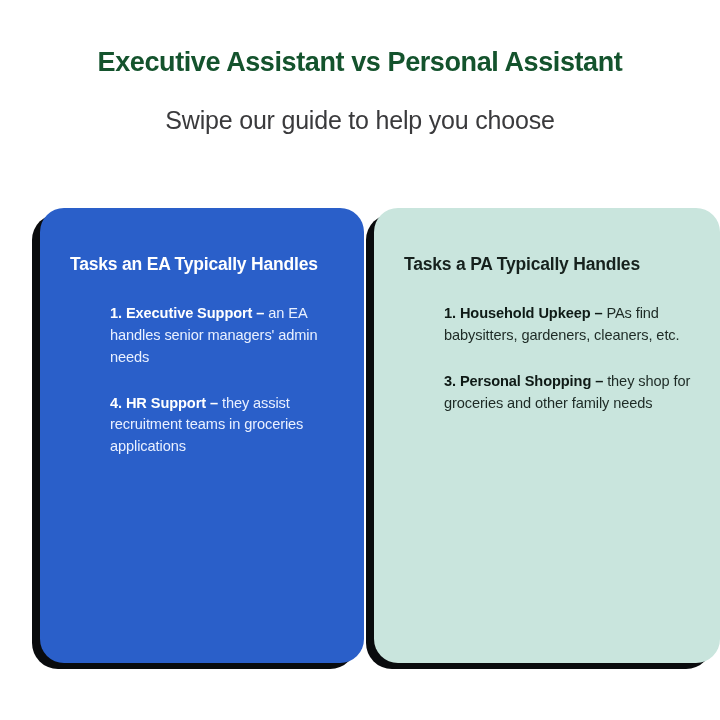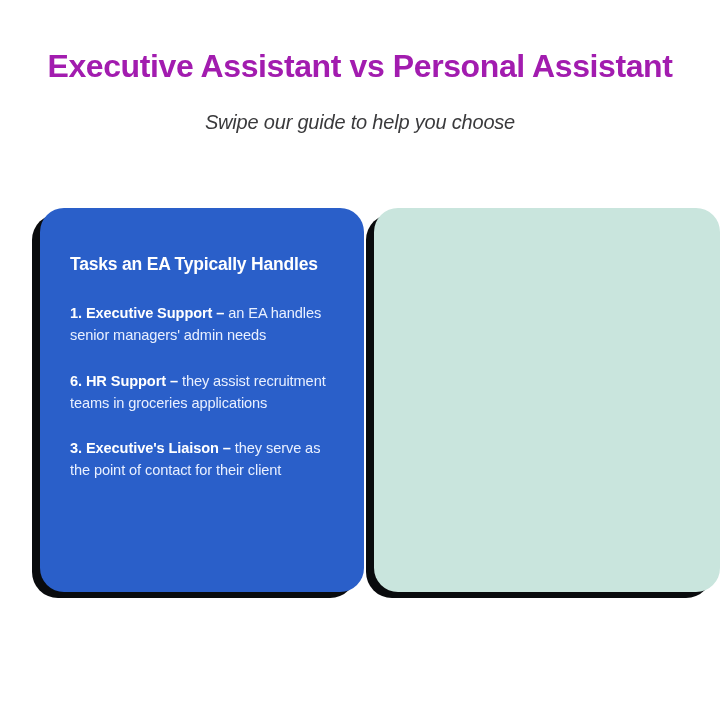--- a/index.html
+++ b/index.html
@@ -16,47 +16,46 @@
   }
 
   
   .header {
     position:absolute;
     left:0; top:46px;
     width:720px;
     text-align:center;
   }
   .page-title {
-    font-size:32px;
+    font-size:27px;
     font-weight:bold;
     letter-spacing:-0.4px;
-    color:#a21caf;
+    color:#14532d;
     line-height:1.25;
   }
   .page-subtitle {
     margin-top:22px;
-    font-size:20px;
-    font-style:italic;
+    font-size:25px;
     font-weight:400;
     color:#3a3a3c;
     line-height:1.45;
     letter-spacing:-0.2px;
   }
   .page-subtitle .sub-line { display:block; }
 
   
   .cards {
     position:absolute;
     left:0; top:208px;
     width:720px; height:512px;
   }
   .card-wrap {
     position:absolute;
     top:0;
-    height:384px;
+    height:455px;
   }
   .card-wrap.left  { left:40px;  width:324px; }
   .card-wrap.right { left:374px; width:346px; }
 
   
   .card-shadow {
     position:absolute;
     left:-8px; top:6px;
     width:100%; height:100%;
     background:#090b0d;
@@ -84,21 +83,21 @@
   .card-heading {
     font-size:17.5px;
     font-weight:bold;
     line-height:1.42;
     letter-spacing:-0.2px;
     margin-bottom:26px;
   }
   .card.ea .card-heading { color:#ffffff; }
   .card.pa .card-heading { color:#16211d; }
 
-  .item-list { list-style:none; }
+  .item-list { list-style:none;margin-left:40px; }
   .item {
     font-size:14.6px;
     line-height:1.5;
     letter-spacing:-0.1px;
     margin-bottom:24px;
   }
   .item:last-child { margin-bottom:0; }
   .item .lead { font-weight:bold; }
   .card.ea .item { color:#e9f0ff; }
   .card.ea .item .lead { color:#ffffff; }
@@ -121,31 +120,35 @@
 
     <div class="card-wrap left">
       <div class="card-shadow"></div>
       <div class="card ea">
         <div class="card-heading">Tasks an EA Typically Handles</div>
         <ul class="item-list">
           <li class="item">
             <span class="lead">1. Executive Support –</span><span> an EA handles senior managers' admin needs</span>
           </li>
           <li class="item">
-            <span class="lead">6. HR Support –</span><span> they assist recruitment teams in groceries applications</span>
-          </li>
-          <li class="item">
-            <span class="lead">3. Executive's Liaison –</span><span> they serve as the point of contact for their client</span>
+            <span class="lead">4. HR Support –</span><span> they assist recruitment teams in groceries applications</span>
           </li>
         </ul>
       </div>
     </div>
 
     <div class="card-wrap right">
       <div class="card-shadow"></div>
       <div class="card pa">
+        <div class="card-heading">Tasks a PA Typically Handles</div>
         <ul class="item-list">
+          <li class="item">
+            <span class="lead">1. Household Upkeep –</span><span> PAs find babysitters, gardeners, cleaners, etc.</span>
+          </li>
+          <li class="item">
+            <span class="lead">3. Personal Shopping –</span><span> they shop for groceries and other family needs</span>
+          </li>
         </ul>
       </div>
     </div>
 
   </div>
 </div>
 
 </body></html>

